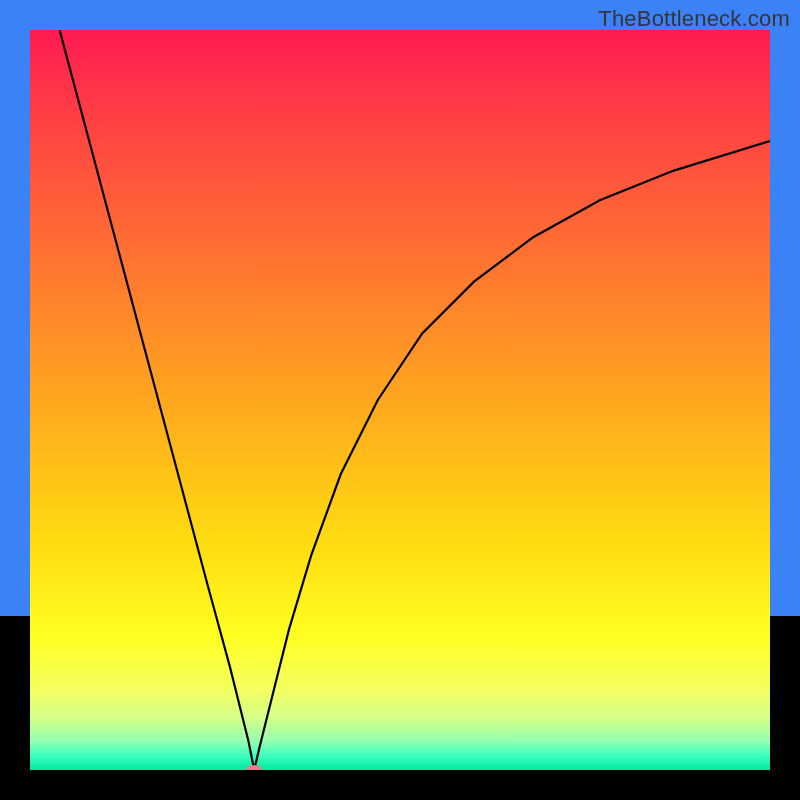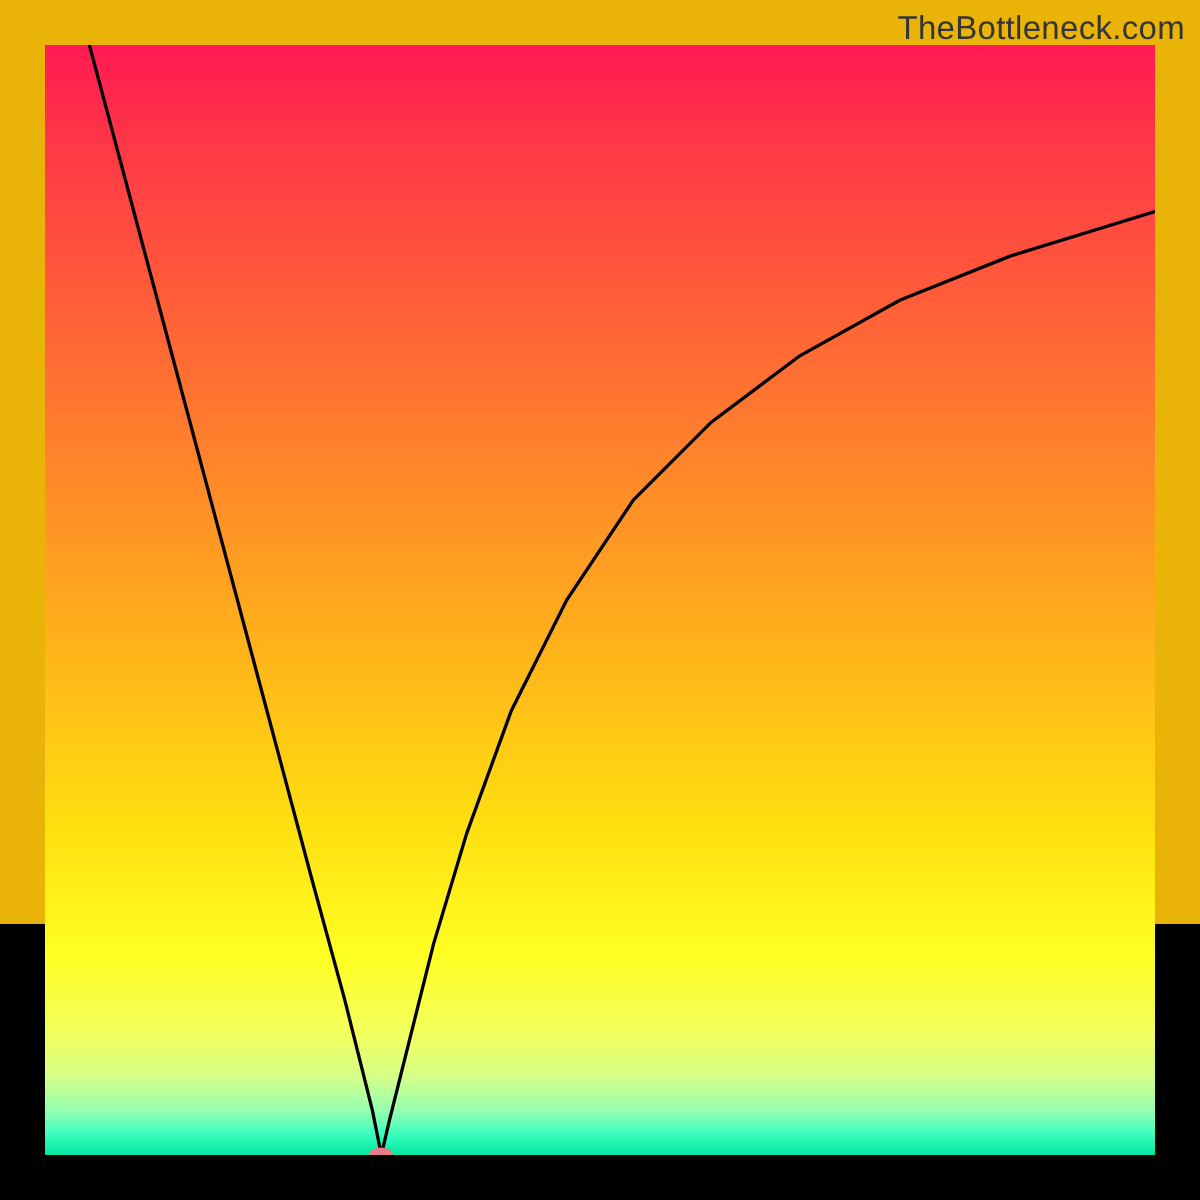--- a/index.html
+++ b/index.html
@@ -8,21 +8,21 @@
     width: 800px;
     height: 800px;
     background: #000;
     overflow: hidden;
     font-family: Arial, Helvetica, sans-serif;
   }
   .frame {
     position: relative;
     width: 800px;
     height: 616px;
-    background: #eab308;
+    background: #3b82f6;
   }
   .plot-area {
     position: absolute;
     left: 30px;
     top: 30px;
     width: 740px;
     height: 740px;
     overflow: hidden;
   }
   .gradient-bg {

